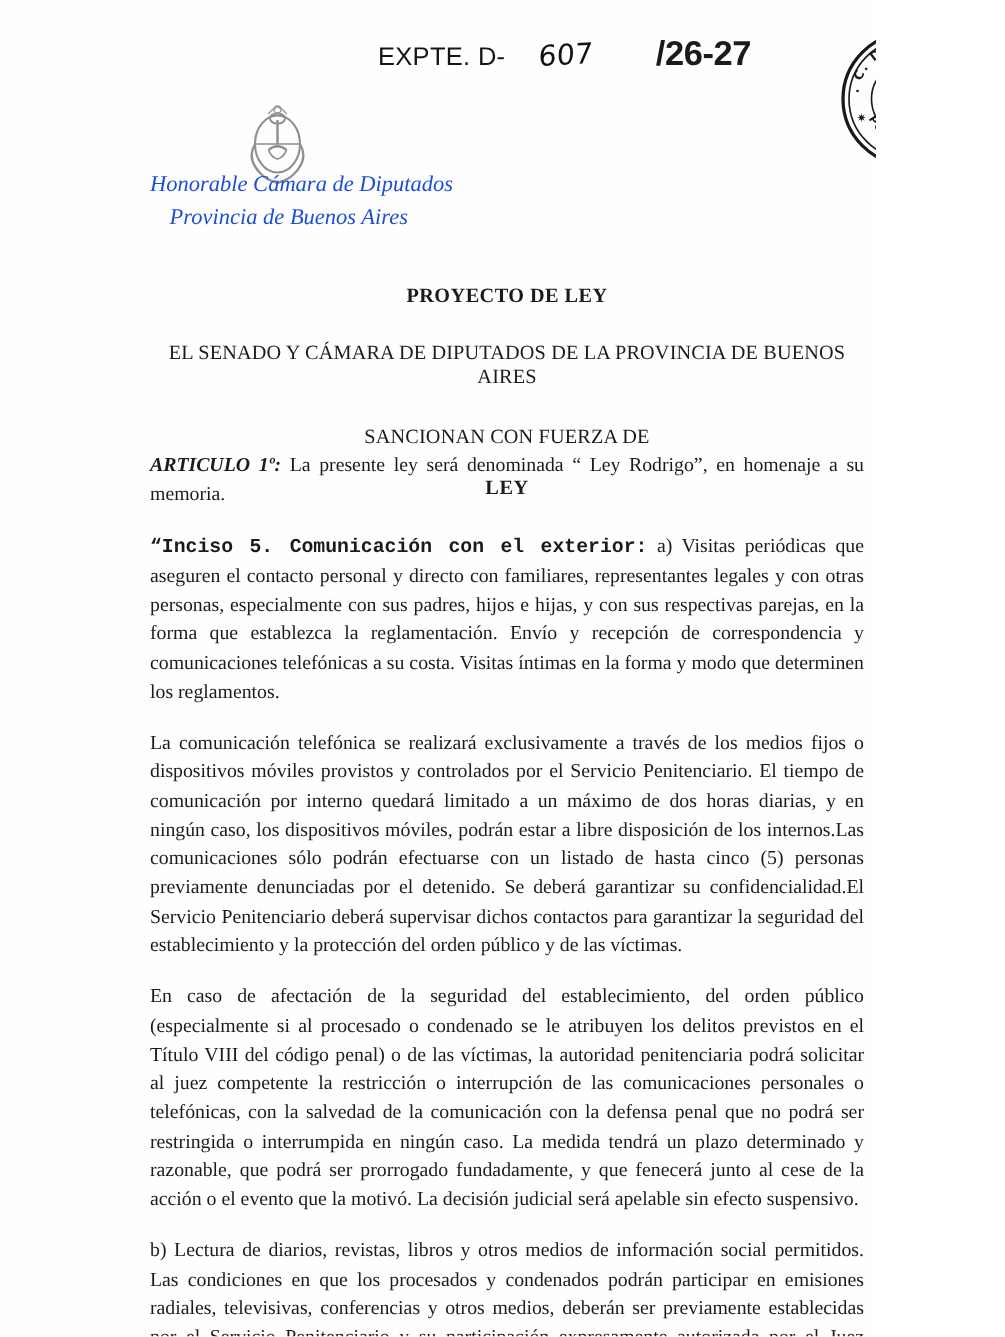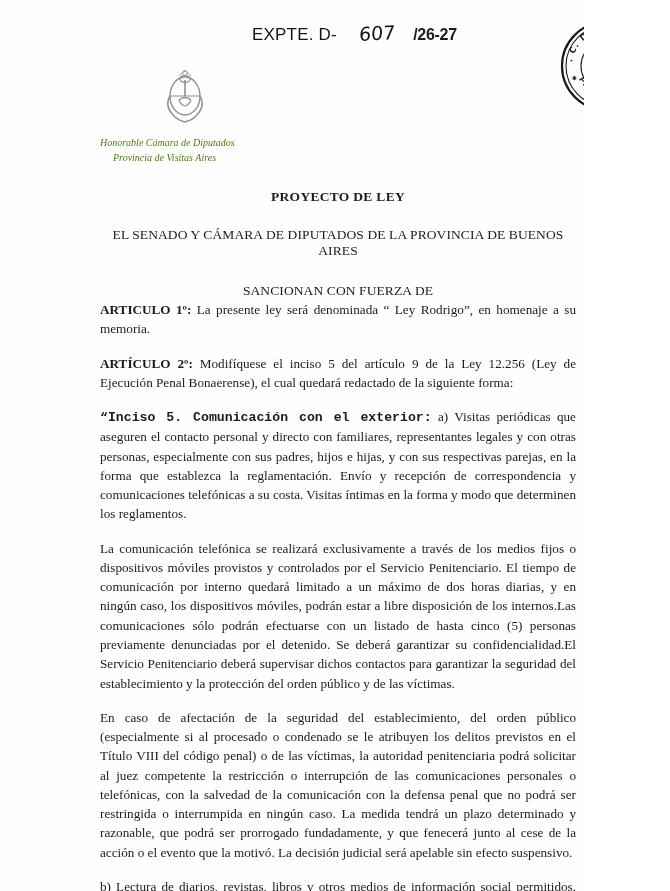--- a/index.html
+++ b/index.html
@@ -38,22 +38,22 @@
     color: #121212;
   }
   .expte-number {
     font-size: 19px;
     margin-left: 22px;
     transform: rotate(-3deg) skewX(-6deg);
     font-weight: 500;
   }
   .expte-period {
     font-family: "Liberation Sans", sans-serif;
-    font-size: 16px;
-    margin-left: 18px;
+    font-size: 23px;
+    margin-left: 42px;
     font-weight: 600;
     letter-spacing: -0.3px;
   }
 
   
   .stamp {
     position: absolute;
     left: 559px;
     top: 19px;
     width: 94px;
@@ -68,26 +68,26 @@
     top: 66px;
     width: 56px;
     height: 60px;
     opacity: 0.55;
   }
   .crest svg { display: block; }
 
   .letterhead {
     position: absolute;
     left: 100px;
-    top: 136px;
+    top: 113px;
     font-family: "Liberation Serif", serif;
     font-style: italic;
-    font-size: 10px;
+    font-size: 15px;
     line-height: 1.45;
-    color: #4d7c0f;
+    color: #1d4ed8;
   }
   .letterhead .l2 { margin-left: 13px; }
 
   
   .titles {
     position: absolute;
     left: 100px;
     top: 189px;
     width: 476px;
     text-align: center;
@@ -121,21 +121,21 @@
     top: 300px;
     width: 476px;
     font-size: 13.2px;
     line-height: 1.46;
     text-align: justify;
   }
   .body-text p {
     margin: 0 0 15px 0;
   }
   .body-text p:last-child { margin-bottom: 0; }
-  .art-label { font-weight: bold; }
+  .art-label { font-weight: bold; font-style: italic; }
   .inciso-label { font-weight: bold; font-family: Liberation Mono, monospace; }
 </style>
 </head>
 <body>
 
 <div class="page">
 
   <div class="expte-row">
     <span class="expte-label">EXPTE. D-</span>
     <span class="hand expte-number">607</span>
@@ -175,33 +175,33 @@
       <path d="M 22,34 q 2,5 6,6 q 4,-1 6,-6" fill="none" stroke="#333" stroke-width="1.2"></path>
       <path d="M 13,30 q -6,10 4,20 q 4,4 11,6" fill="none" stroke="#3a3a3a" stroke-width="1.6"></path>
       <path d="M 43,30 q 6,10 -4,20 q -4,4 -11,6" fill="none" stroke="#3a3a3a" stroke-width="1.6"></path>
       <path d="M 28,5 q -4,2 -6,5 M 28,5 q 4,2 6,5" fill="none" stroke="#555" stroke-width="1"></path>
       <circle cx="28" cy="7" r="2.4" fill="none" stroke="#444" stroke-width="1"></circle>
     </svg>
   </div>
 
   <div class="letterhead">
     <div class="l1">Honorable Cámara de Diputados</div>
-    <div class="l2">Provincia de Visitas Aires</div>
+    <div class="l2">Provincia de Buenos Aires</div>
   </div>
 
   <div class="titles">
     <div class="t-proyecto">PROYECTO DE LEY</div>
     <div class="t-senado">EL SENADO Y CÁMARA DE DIPUTADOS DE LA PROVINCIA DE BUENOS AIRES</div>
     <div class="t-sancionan">SANCIONAN CON FUERZA DE</div>
+    <div class="t-ley">LEY</div>
   </div>
 
   <div class="body-text">
     <p><span class="art-label">ARTICULO 1º:</span><span> La presente ley será denominada “ Ley Rodrigo”, en homenaje a su memoria.</span></p>
 
-    <p><span class="art-label">ARTÍCULO 2º:</span><span> Modifíquese el inciso 5 del artículo 9 de la Ley 12.256 (Ley de Ejecución Penal Bonaerense), el cual quedará redactado de la siguiente forma:</span></p>
 
     <p><span class="inciso-label">“Inciso 5. Comunicación con el exterior:</span><span> a) Visitas periódicas que aseguren el contacto personal y directo con familiares, representantes legales y con otras personas, especialmente con sus padres, hijos e hijas, y con sus respectivas parejas, en la forma que establezca la reglamentación. Envío y recepción de correspondencia y comunicaciones telefónicas a su costa. Visitas íntimas en la forma y modo que determinen los reglamentos.</span></p>
 
     <p>La comunicación telefónica se realizará exclusivamente a través de los medios fijos o dispositivos móviles provistos y controlados por el Servicio Penitenciario. El tiempo de comunicación por interno quedará limitado a un máximo de dos horas diarias, y en ningún caso, los dispositivos móviles, podrán estar a libre disposición de los internos.Las comunicaciones sólo podrán efectuarse con un listado de hasta cinco (5) personas previamente denunciadas por el detenido. Se deberá garantizar su confidencialidad.El Servicio Penitenciario deberá supervisar dichos contactos para garantizar la seguridad del establecimiento y la protección del orden público y de las víctimas.</p>
 
     <p>En caso de afectación de la seguridad del establecimiento, del orden público (especialmente si al procesado o condenado se le atribuyen los delitos previstos en el Título VIII del código penal) o de las víctimas, la autoridad penitenciaria podrá solicitar al juez competente la restricción o interrupción de las comunicaciones personales o telefónicas, con la salvedad de la comunicación con la defensa penal que no podrá ser restringida o interrumpida en ningún caso. La medida tendrá un plazo determinado y razonable, que podrá ser prorrogado fundadamente, y que fenecerá junto al cese de la acción o el evento que la motivó. La decisión judicial será apelable sin efecto suspensivo.</p>
 
     <p>b) Lectura de diarios, revistas, libros y otros medios de información social permitidos. Las condiciones en que los procesados y condenados podrán participar en emisiones radiales, televisivas, conferencias y otros medios, deberán ser previamente establecidas por el Servicio Penitenciario y su participación expresamente autorizada por el Juez competente”.</p>
   </div>
 

